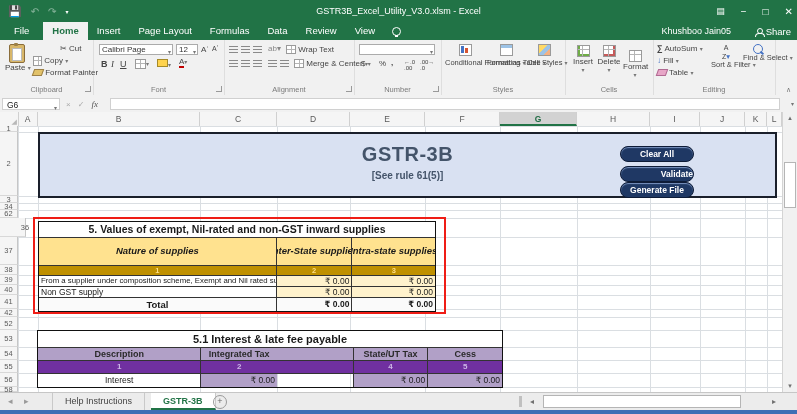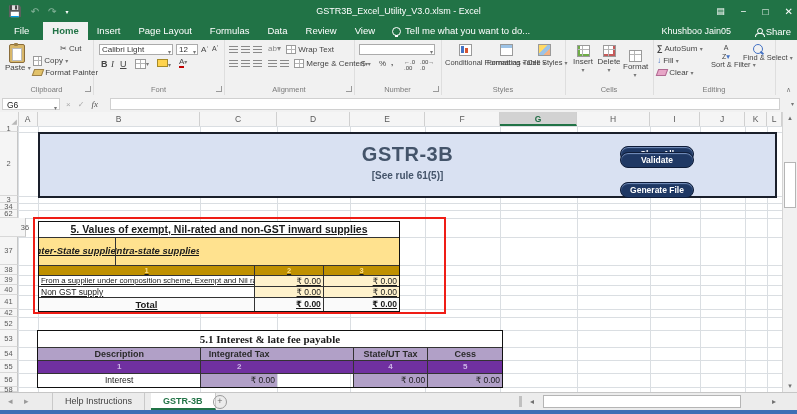--- a/index.html
+++ b/index.html
@@ -71,41 +71,41 @@
   .hline{position:absolute;left:18px;width:764px;height:1px;background:#dadee2;}
   .rowcell{position:absolute;left:0;width:18px;background:#f5f5f5;border-right:1px solid #c6c6c6;border-bottom:1px solid #d8d8d8;font-size:7.5px;color:#5a5a5a;text-align:center;box-sizing:border-box;display:flex;align-items:center;justify-content:center;}
   
   .formheader{position:absolute;left:38px;top:6px;width:735px;height:62px;background:#d9e1f2;border:2px solid #1a1f2b;box-sizing:content-box;}
   .fh-title{position:absolute;left:0;width:100%;top:9px;text-align:center;font-size:20px;font-weight:bold;letter-spacing:.5px;color:#44546a;}
   .fh-sub{position:absolute;left:0;width:100%;top:36px;text-align:center;font-size:10px;font-weight:bold;color:#44546a;}
   .fh-btn{position:absolute;left:580px;width:72px;height:14px;background:#1f3864;border:1px solid #0e1c38;border-radius:8px;color:#fff;font-size:8.5px;font-weight:bold;text-align:center;line-height:14px;box-shadow:inset 0 1px 1px rgba(160,185,230,.7);cursor:pointer;}
   
   .redbox{position:absolute;left:33px;top:91px;width:409px;height:93px;border:2px solid #ef1d16;}
   
-  .t5{position:absolute;left:38px;top:95px;width:362px;border:1.5px solid #111;box-sizing:border-box;font-size:8.5px;color:#1a1a1a;text-decoration:underline;}
+  .t5{position:absolute;left:38px;top:95px;width:398px;border:1.5px solid #111;box-sizing:border-box;font-size:8.5px;color:#1a1a1a;}
   .t5row{display:flex;border-top:1px solid #333;}
   .t5row:first-child{border-top:none;}
   .t5cell{border-left:1px solid #333;box-sizing:border-box;overflow:hidden;white-space:nowrap;}
   .t5cell:first-child{border-left:none;}
   .t5-title{height:15px;line-height:15px;text-align:center;font-weight:bold;font-size:10.5px;background:#fff;}
   .t5-head{background:#ffe28f;height:27px;}
   .t5-head .t5cell{display:flex;align-items:center;justify-content:center;text-align:center;font-weight:bold;font-style:italic;font-size:9.5px;line-height:1.1;}
   .t5-num{background:#bf9000;color:#ffdf87;height:9px;font-size:7.5px;font-weight:bold;}
   .t5-num .t5cell{text-align:center;line-height:9px;}
   .t5-data{height:10px;}
   .t5-data .t5cell{line-height:10px;}
   .t5-lab{background:#fff;padding-left:2px;}
   .t5-val{background:#fff2cc;text-align:right;padding-right:2px;}
   .t5-total{height:13px;background:#fafafa;font-weight:bold;}
   .t5-total .t5cell{line-height:13px;}
   .w1{width:238px;} .w2{width:76px;} .w3{width:84px;}
   
   .t51{position:absolute;left:37px;top:204px;width:466px;border:1.5px solid #111;box-sizing:border-box;font-size:8.5px;color:#1a1a1a;}
   .t51row{display:flex;border-top:1px solid #333;}
-  .t51row:first-child{border-top:none;font-family:Liberation Serif, serif;}
+  .t51row:first-child{border-top:none;}
   .t51cell{border-left:1px solid #333;box-sizing:border-box;overflow:hidden;white-space:nowrap;}
   .t51cell:first-child{border-left:none;}
   .t51-title{height:16px;line-height:16px;text-align:center;font-weight:bold;font-size:11px;background:#fff;}
   .t51-head{background:#b1a0c7;height:12px;font-weight:bold;font-size:9px;}
   .t51-head .t51cell{text-align:center;line-height:12px;color:#2a2a2a;}
   .t51-num{background:#7030a0;height:12px;color:#cdb7e6;font-weight:bold;font-size:8px;}
   .t51-num .t51cell{text-align:center;line-height:12px;}
   .t51-data{height:13px;}
   .t51-data .t51cell{line-height:13px;}
   .t51-lab{background:#fff;text-align:center;}
@@ -148,21 +148,20 @@
   <span class="rtab" style="padding:0 14px;">File</span>
   <span class="rtab active">Home</span>
   <span class="rtab">Insert</span>
   <span class="rtab">Page Layout</span>
   <span class="rtab">Formulas</span>
   <span class="rtab">Data</span>
   <span class="rtab">Review</span>
   <span class="rtab">View</span>
   <span class="tellme">
     <span class="bulb"></span>
-    <span>Tell me what you want to do...</span>
   </span>
 </div>
 <div class="account">Khushboo Jain05</div>
 <div class="sharebtn">
   <span class="person"></span>
   <span>Share</span>
 </div>
 
 <div class="ribbon">
 
@@ -172,21 +171,21 @@
       <div><span>Paste</span> <span class="dd">▾</span></div>
     </div>
     <div class="rbtn" style="left:33px;top:4px;margin-left:27px;"><span>✂</span> <span>Cut</span></div>
     <div class="rbtn" style="left:33px;top:16px;"><span class="gridicon" style="width:7px;height:8px;"></span> <span>Copy</span> <span class="dd">▾</span></div>
     <div class="rbtn" style="left:33px;top:28px;"><span class="eraser" style="background:#e2c269;border-color:#9c8048;"></span> <span>Format Painter</span></div>
     <div class="grouplabel">Clipboard</div>
     <span class="launcher"></span>
   </div>
 
   <div class="rgroup" style="left:93px;width:131px;">
-    <div class="combo" style="left:6px;top:4px;width:74px;"><span>Calibri Light</span><span class="dd">▾</span></div>
+    <div class="combo" style="left:6px;top:4px;width:74px;"><span>Calibri Page</span><span class="dd">▾</span></div>
     <div class="combo" style="left:83px;top:4px;width:22px;"><span>12</span><span class="dd">▾</span></div>
     <div class="rbtn" style="left:108px;top:5px;font-size:8px;">Aʾ</div>
     <div class="rbtn" style="left:119px;top:5px;font-size:7px;">Aʽ</div>
     <div class="rbtn fonticon" style="left:8px;top:19px;font-weight:bold;">B</div>
     <div class="rbtn fonticon" style="left:18px;top:19px;font-style:italic;font-family:'Liberation Serif',serif;">I</div>
     <div class="rbtn fonticon" style="left:27px;top:19px;text-decoration:underline;">U</div>
     <div class="rbtn" style="left:42px;top:19px;"><span class="gridicon" style="width:9px;height:8px;"></span><span class="dd">▾</span></div>
     <div class="rbtn" style="left:64px;top:19px;"><span style="display:inline-block;width:9px;height:6px;background:#ffd34d;border:1px solid #a58a28;"></span><span class="dd">▾</span></div>
     <div class="rbtn" style="left:86px;top:17px;"><span style="font-size:8px;border-bottom:2px solid #c00000;">A</span><span class="dd">▾</span></div>
     <div class="grouplabel">Font</div>
@@ -248,21 +247,21 @@
     <div class="rbtn" style="left:58px;top:10px;width:24px;text-align:center;">
       <span class="gridicon"></span>
       <div><span>Format</span></div><div class="dd">▾</div>
     </div>
     <div class="grouplabel">Cells</div>
   </div>
 
   <div class="rgroup" style="left:653px;width:122px;">
     <div class="rbtn" style="left:4px;top:4px;"><span style="font-weight:bold;">∑</span> <span>AutoSum</span> <span class="dd">▾</span></div>
     <div class="rbtn" style="left:4px;top:16px;"><span style="color:#4472c4;font-size:8px;">↓</span> <span>Fill</span> <span class="dd">▾</span></div>
-    <div class="rbtn" style="left:4px;top:28px;"><span class="eraser"></span> <span>Clear</span> <span class="dd">▾</span></div>
+    <div class="rbtn" style="left:4px;top:28px;"><span class="eraser"></span> <span>Table</span> <span class="dd">▾</span></div>
     <div class="rbtn" style="left:58px;top:4px;width:30px;text-align:center;font-size:7.5px;line-height:1.15;">
       <span style="font-size:7px;">A<br>Z</span><span style="color:#4472c4;">▾</span>
       <div><span>Sort &amp; Filter</span> <span class="dd">▾</span></div>
     </div>
     <div class="rbtn" style="left:90px;top:4px;width:30px;text-align:center;font-size:7.5px;line-height:1.15;">
       <span class="magicon"></span>
       <div><span>Find &amp; Select</span> <span class="dd">▾</span></div>
     </div>
     <div class="grouplabel">Editing</div>
   </div>
@@ -352,31 +351,32 @@
       <div class="rowcell" style="top: 221px; height: 13px;">54</div>
       <div class="rowcell" style="top: 234px; height: 13px;">55</div>
       <div class="rowcell" style="top: 247px; height: 14px;">56</div>
       <div class="rowcell" style="top: 261px; height: 5px;">58</div>
     </div>
 
   <div class="formheader">
     <div class="fh-title">GSTR-3B</div>
     <div class="fh-sub">[See rule 61(5)]</div>
     <div class="fh-btn" style="top:12px;">Clear All</div>
-    <div class="fh-btn" style="top:18px;">Validate</div>
+    <div class="fh-btn" style="top:32px;text-align:right;">Validate</div>
     <div class="fh-btn" style="top:48px;">Generate File</div>
   </div>
 
   <div class="redbox"></div>
 
   <div class="t5">
     <div class="t5row">
         <div class="t5cell t5-title" style="width:398px;">5. Values of exempt, Nil-rated and non-GST inward supplies</div>
       </div>
     <div class="t5row t5-head">
+      <div class="t5cell w1">Nature of supplies</div>
       <div class="t5cell w2">Inter-State supplies</div>
       <div class="t5cell w3">Intra-state supplies</div>
     </div>
     <div class="t5row t5-num">
       <div class="t5cell w1">1</div>
       <div class="t5cell w2">2</div>
       <div class="t5cell w3">3</div>
     </div>
     <div class="t5row t5-data">
       <div class="t5cell t5-lab w1" style="font-size:7.8px;">From a supplier under composition scheme, Exempt  and Nil rated supply</div>

